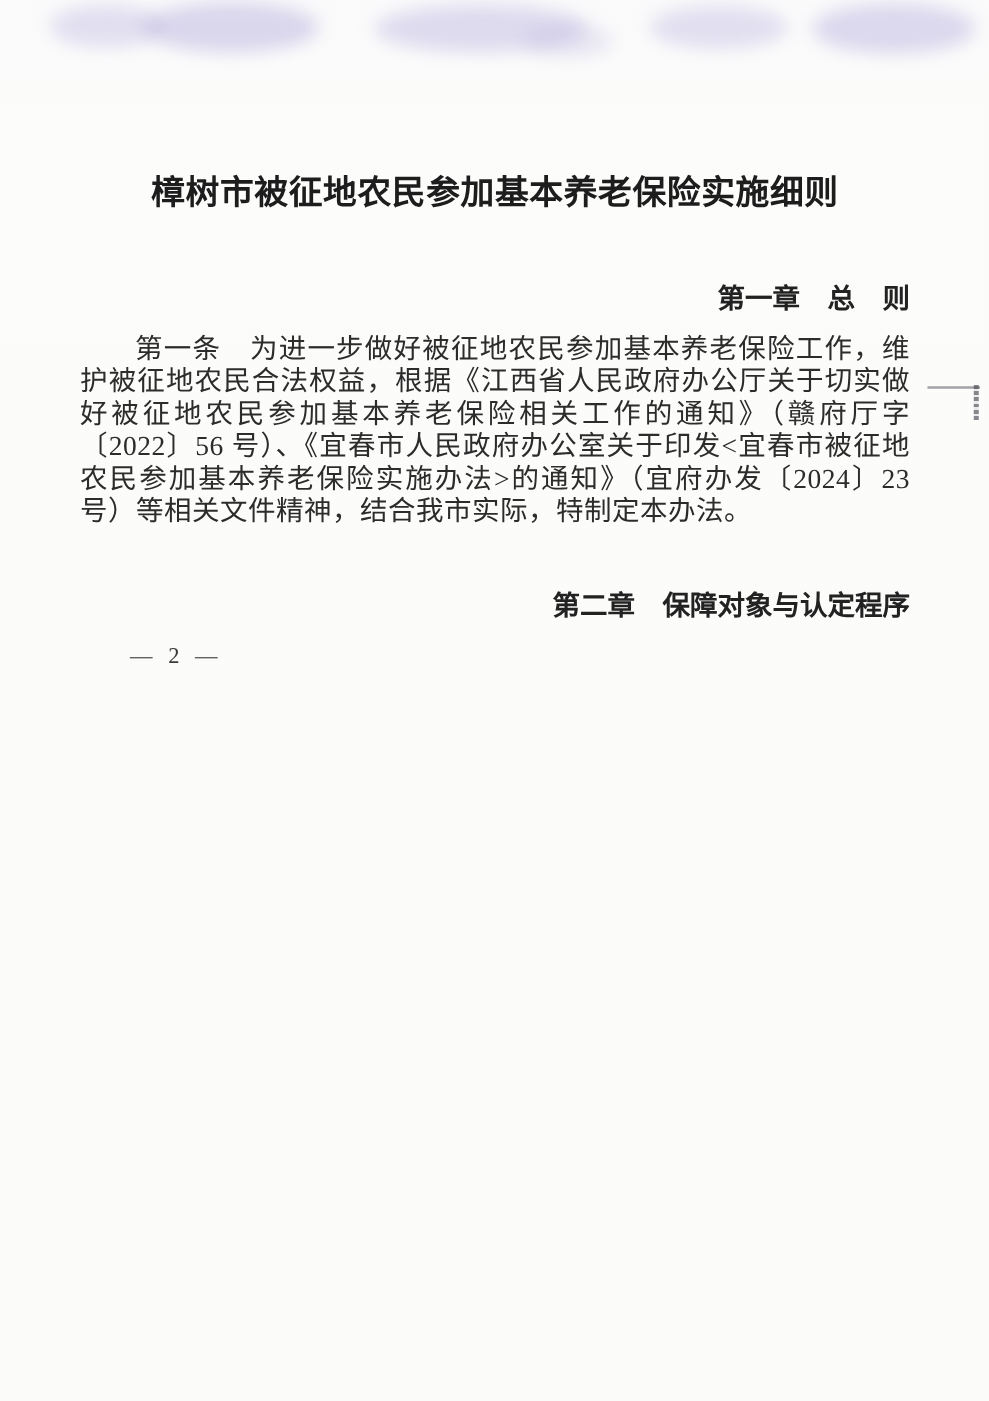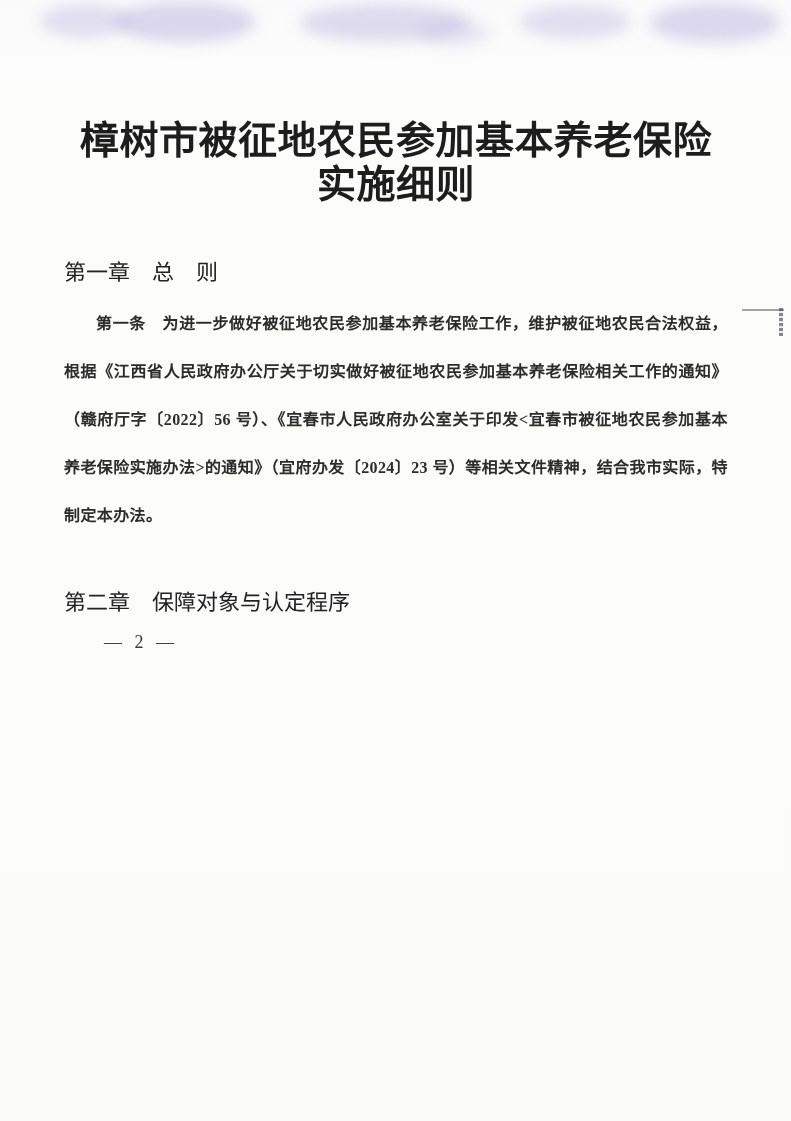--- a/index.html
+++ b/index.html
@@ -44,49 +44,48 @@
     background: rgba(90,90,100,0.55);
   }
   .edge-mark-v {
     position: absolute;
     left: 779px; top: 308px;
     width: 4px; height: 28px;
     background: repeating-linear-gradient(180deg,
       rgba(70,70,80,0.65) 0 3px, rgba(70,70,80,0.1) 3px 5px);
   }
   .doc-title {
-    margin: 0;
-    font-size: 39px;
+    margin: 10px;
+    font-size: 27px;
     font-weight: bold;
     text-align: center;
     letter-spacing: 0.5px;
     color: #1d1d1d;
-    font-family: Liberation Mono, monospace;
+    font-family: Liberation Sans, sans-serif;
     line-height: 44px;
   }
   .chapter {
     margin: 48px 0 0 0;
     font-size: 22px;
-    font-weight: normal;
-    text-align: left;
+    font-weight: bold;
+    text-align: right;
     color: #222;
     font-family: "Liberation Sans", sans-serif;
     line-height: 30px;
   }
   .chapter.second {
   }
   .para {
     margin: 0;
-    font-size: 16px;
-    line-height: 48px;
+    font-size: 22px;
+    line-height: 26px;
     text-align: justify;
     text-indent: 2em;
     letter-spacing: 0.4px;
     color: #2c2c2c;
-    font-weight: bold;
   }
   .para.first-after-heading {
     margin-top: 12px;
   }
   .para.after-chapter2 {
     margin-top: 14px;
   }
   .page-footer {
     margin-top: 14px;
     padding-left: 40px;

